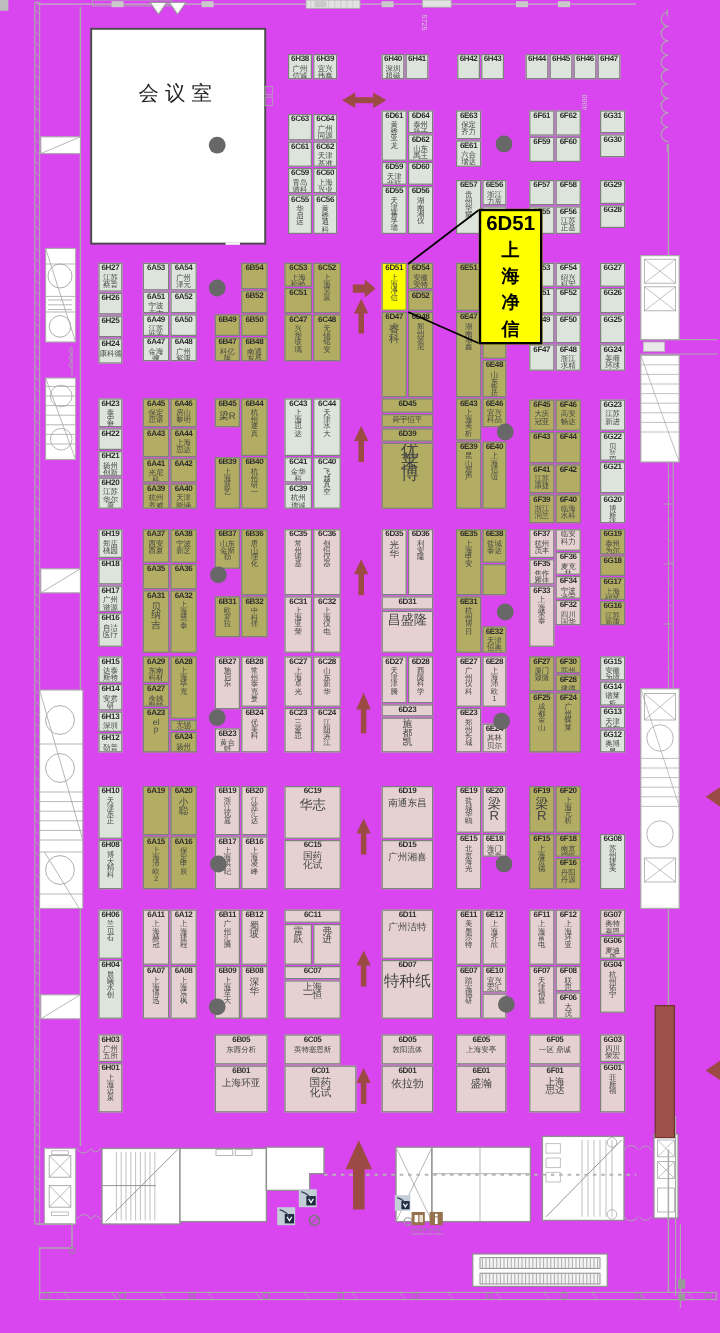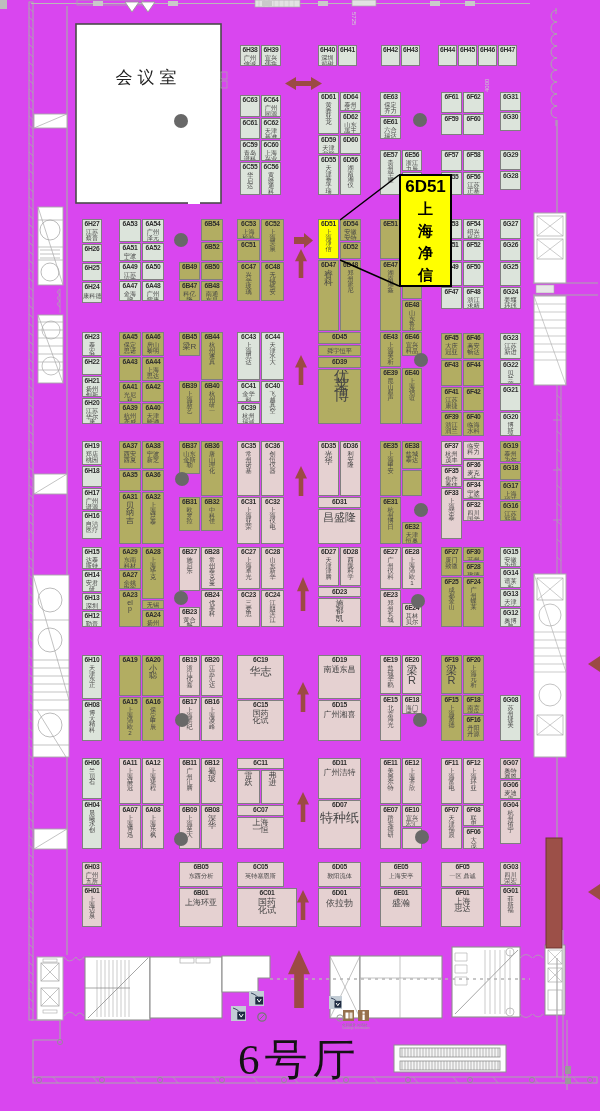--- a/index.html
+++ b/index.html
@@ -1536,14 +1536,13 @@
 <path d="M399 175 L340 220 M399 286 L340 260" stroke="#000" stroke-width="1.5" fill="none"></path>
 
 <text x="489" y="92" font-size="6" fill="#c9c9c9" transform="rotate(-90 489 92)">4000</text>
 </svg>
 
 <div style="position:absolute;left:399px;top:174px;width:53px;height:113px;background:#ffff00;border:2.5px solid #000;box-sizing:border-box;text-align:center;z-index:5">
 <div style="font-weight:700;font-size:17px;margin-top:1px">6D51</div>
 <div style="font-weight:700;font-size:15px;width:16px;margin:1px auto 0;word-break:break-all;line-height:22px">上海净信</div>
 </div>
 
-<div style="position:absolute;left:238px;top:1031px;width:140px;font-family:'Liberation Serif',serif;font-size:43px;color:#131313;letter-spacing:5px">6号厅</div>
 </div>
 
 </body></html>

